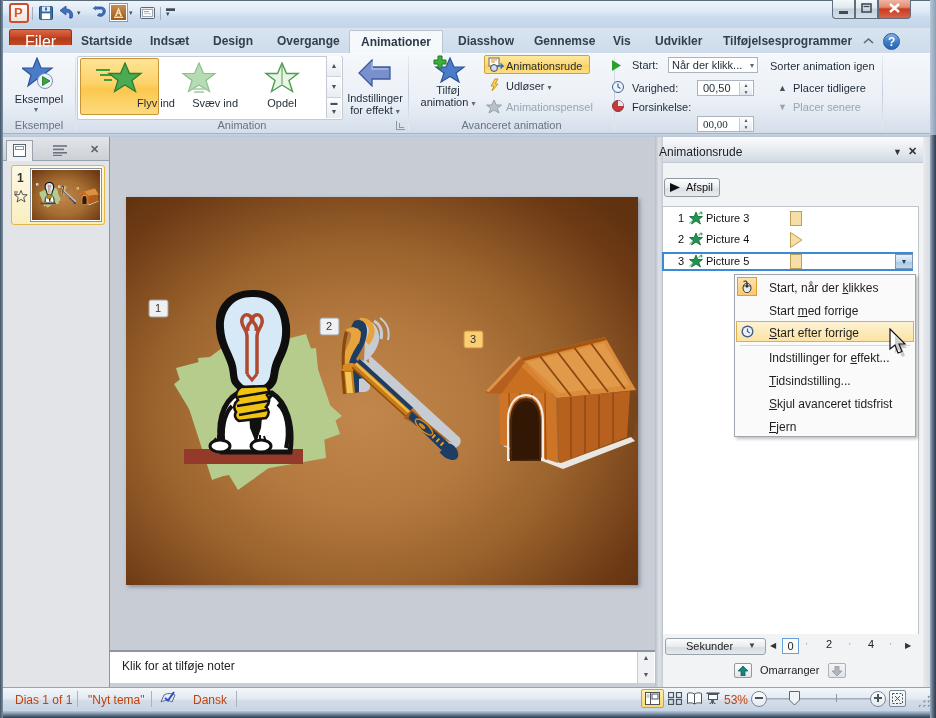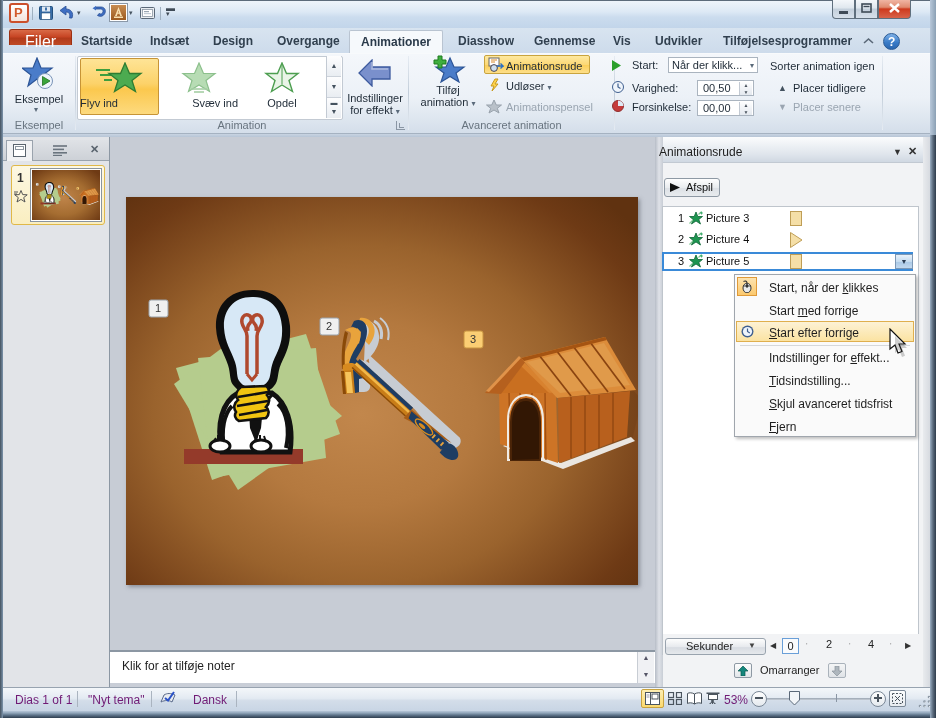--- a/index.html
+++ b/index.html
@@ -31,21 +31,21 @@
   #ribbon{left:0;top:53px;width:936px;height:81px;
     background:linear-gradient(#f4f7fb 0%,#ecf1f7 55%,#dfe7f0 80%,#d4deea 100%);
     border-top:1px solid #f8fafc;border-bottom:1px solid #a5b2c1;box-sizing:border-box;}
   #ribbon2{left:0;top:134px;width:936px;height:3px;background:linear-gradient(#c8d4e2,#b7c5d6);}
   .gdiv{top:56px;width:1px;height:74px;background:linear-gradient(#e6ecf3,#c2cdd9,#e6ecf3);}
   .glabel{top:119px;height:13px;font-size:11px;color:#68747f;text-align:center;}
   .rtext{font-size:11px;color:#1e2a36;}
   .gray{color:#9aa5b1;}
   .dd{font-size:8px;color:#5a6a7a;}
   .menuitem{font-size:12px;color:#1e1e1e;}
-  .sbtext{font-size:12px;color:#701a75;}
+  .sbtext{font-size:12px;color:#c2410c;}
   .sbsep{top:691px;width:1px;height:16px;background:#aab4c0;}
   .spin{width:57px;height:16px;background:#fff;border:1px solid #aab4bf;box-sizing:border-box;font-size:11px;color:#1e2a36;padding:1px 0 0 5px;}
   .spin:after{content:"▲\A▼";position:absolute;right:1px;top:1px;width:13px;height:13px;
     background:linear-gradient(#fdfdfe,#e4e9ef);border-left:1px solid #c3cad3;
     font-size:5px;color:#4a545e;line-height:6.5px;text-align:center;white-space:pre;box-sizing:border-box;}
 
 </style>
 </head>
 <body>
 <div id="win">
@@ -132,21 +132,21 @@
   <div class="abs" style="left:77px;top:56px;width:264px;height:62px;background:#fff;border:1px solid #c3cad3;border-radius:2px;"></div>
   <div class="abs" style="left:80px;top:58px;width:79px;height:57px;background:linear-gradient(#fee496,#fcd269 45%,#fbc84e 55%,#fdda7e);border:1px solid #c79436;border-radius:2px;box-sizing:border-box;"></div>
   <svg class="abs" style="left:94px;top:62px;" width="50" height="32" viewBox="0 0 50 32">
     <g stroke="#3e9e3e" stroke-width="2">
         <line x1="2" y1="8" x2="16" y2="8"></line>
         <line x1="6" y1="13" x2="17" y2="13"></line>
         <line x1="10" y1="18" x2="18" y2="18"></line>
       </g>
     <path d="M31 1 L35.5 11.5 L47 11.5 L38 18.5 L41.5 29.5 L31 23 L20.5 29.5 L24 18.5 L15 11.5 L26.5 11.5 Z" fill="#4cab50" stroke="#2e7d32" stroke-width="1.3"></path>
   </svg>
-  <div class="abs rtext" style="left:80px;top:97px;width:79px;text-align:left;">Flyv ind</div>
+  <div class="abs rtext" style="left:96px;top:97px;width:79px;text-align:right;">Flyv ind</div>
   <svg class="abs" style="left:178px;top:62px;" width="42" height="32" viewBox="0 0 42 32">
     <path d="M21 1 L25.5 11.5 L37 11.5 L28 18.5 L31.5 29.5 L21 23 L10.5 29.5 L14 18.5 L5 11.5 L16.5 11.5 Z" fill="#b7dcb4" stroke="#8cc08c" stroke-width="1.2"></path>
     <g stroke="#a6cfa4" stroke-width="1.6">
         <line x1="13" y1="27" x2="29" y2="27"></line>
         <line x1="16" y1="30" x2="26" y2="30"></line>
       </g>
   </svg>
   <div class="abs rtext" style="left:160px;top:97px;width:78px;text-align:right;">Svæv ind</div>
   <svg class="abs" style="left:261px;top:62px;" width="42" height="32" viewBox="0 0 42 32">
     <path d="M21 1 L25.5 11.5 L37 11.5 L28 18.5 L31.5 29.5 L21 23 L10.5 29.5 L14 18.5 L5 11.5 L16.5 11.5 Z" fill="#e9f4e7" stroke="#4d9e50" stroke-width="1.4"></path>
@@ -198,21 +198,21 @@
     <circle cx="6" cy="6" r="5.5" fill="#eef4fb" stroke="#3f5f8f"></circle>
       <path d="M6 2.5 L6 6 L8.5 7.5" stroke="#3f5f8f" stroke-width="1.2" fill="none"></path>
   </svg>
   <div class="abs rtext" style="left:632px;top:82px;">Varighed:</div>
   <div class="abs spin" style="left:697px;top:80px;">00,50</div>
   <svg class="abs" style="left:612px;top:100px;" width="12" height="12" viewBox="0 0 12 12">
     <circle cx="6" cy="6" r="5.5" fill="#c53b3b" stroke="#8f2f2f"></circle>
       <path d="M6 6 L6 0.5 A5.5 5.5 0 0 1 11.5 6 Z" fill="#dfe9f4"></path>
   </svg>
   <div class="abs rtext" style="left:632px;top:101px;">Forsinkelse:</div>
-  <div class="abs spin" style="left:697px;top:100px;">00,00</div>
+  <div class="abs spin" style="left:697px;top:116px;font-family:Liberation Serif, serif;">00,00</div>
   <div class="abs rtext" style="left:770px;top:60px;">Sorter animation igen</div>
   <div class="abs" style="left:778px;top:83px;font-size:9px;color:#44525f;">▲</div>
   <div class="abs rtext" style="left:793px;top:82px;">Placer tidligere</div>
   <div class="abs gray" style="left:778px;top:102px;font-size:9px;">▼</div>
   <div class="abs rtext gray" style="left:793px;top:101px;">Placer senere</div>
   <div class="abs" style="left:396px;top:121px;width:8px;height:8px;border-left:1px solid #8a96a4;border-bottom:1px solid #8a96a4;">
       <div style="width:4px;height:4px;border-left:1px solid #8a96a4;border-bottom:1px solid #8a96a4;margin:2px 0 0 2px;"></div>
     </div>
 
   <div class="abs" style="left:0px;top:137px;width:936px;height:550px;background:#c9ced7;"></div>

